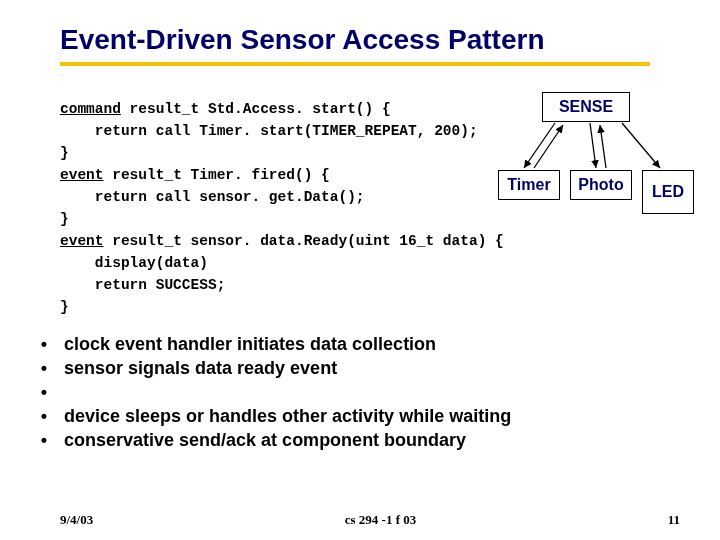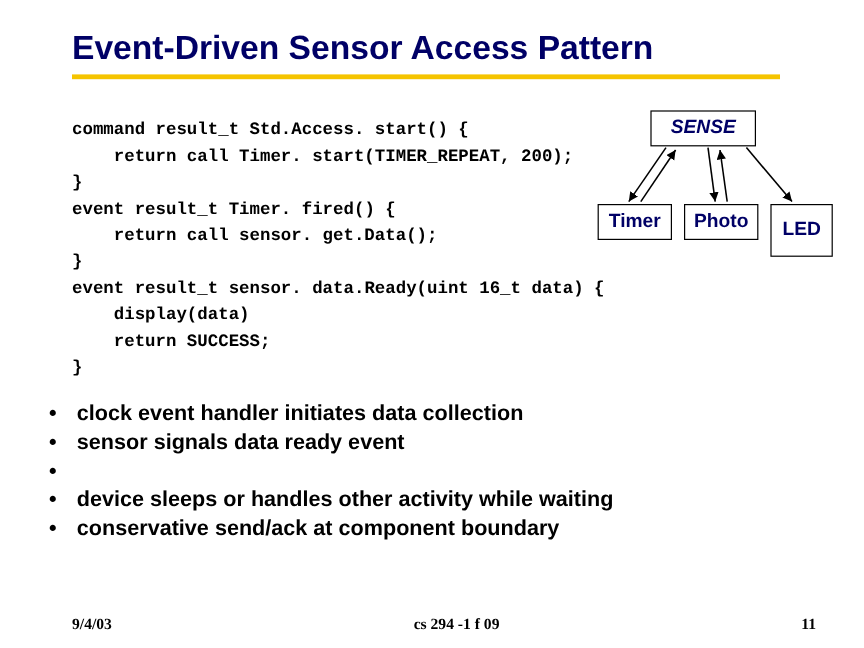--- a/index.html
+++ b/index.html
@@ -35,20 +35,21 @@
   }
   .code {
     font-family: "Courier New", monospace;
     font-weight: bold;
     font-size: 14.5px;
     line-height: 22px;
     white-space: pre;
     color: #000;
   }
   .code .kw {
+    text-decoration: underline;
   }
   .bullets {
     margin-top: 14px;
     margin-left: -24px;
     font-size: 18px;
     font-weight: bold;
     color: #000;
   }
   .bullets .row {
     display: flex;
@@ -79,21 +80,21 @@
     border: 1.5px solid #000;
     background: #fff;
     font-weight: bold;
     font-size: 16px;
     color: #000066;
     display: flex;
     align-items: center;
     justify-content: center;
     box-sizing: border-box;
   }
-  .box-sense { left: 542px; top: 92px;  width: 88px; height: 30px; font-style: italic; }
+  .box-sense { left: 542px; top: 92px;  width: 88px; height: 30px; }
   .box-timer { left: 498px; top: 170px; width: 62px; height: 30px; }
   .box-photo { left: 570px; top: 170px; width: 62px; height: 30px; }
   .box-led   { left: 642px; top: 170px; width: 52px; height: 44px; }
 
   svg.arrows {
     position: absolute;
     left: 0; top: 0;
     width: 720px; height: 540px;
     pointer-events: none;
   }
@@ -156,17 +157,17 @@
         <span>device sleeps or handles other activity while waiting</span>
       </div>
     <div class="row">
         <span class="dot">•</span>
         <span>conservative send/ack at component boundary</span>
       </div>
   </div>
 
   <div class="footer">
     <span>9/4/03</span>
-    <span>cs 294 -1 f 09</span>
+    <span>cs 294 -1 f 03</span>
     <span>11</span>
   </div>
 
 </div>
 
 </body></html>

